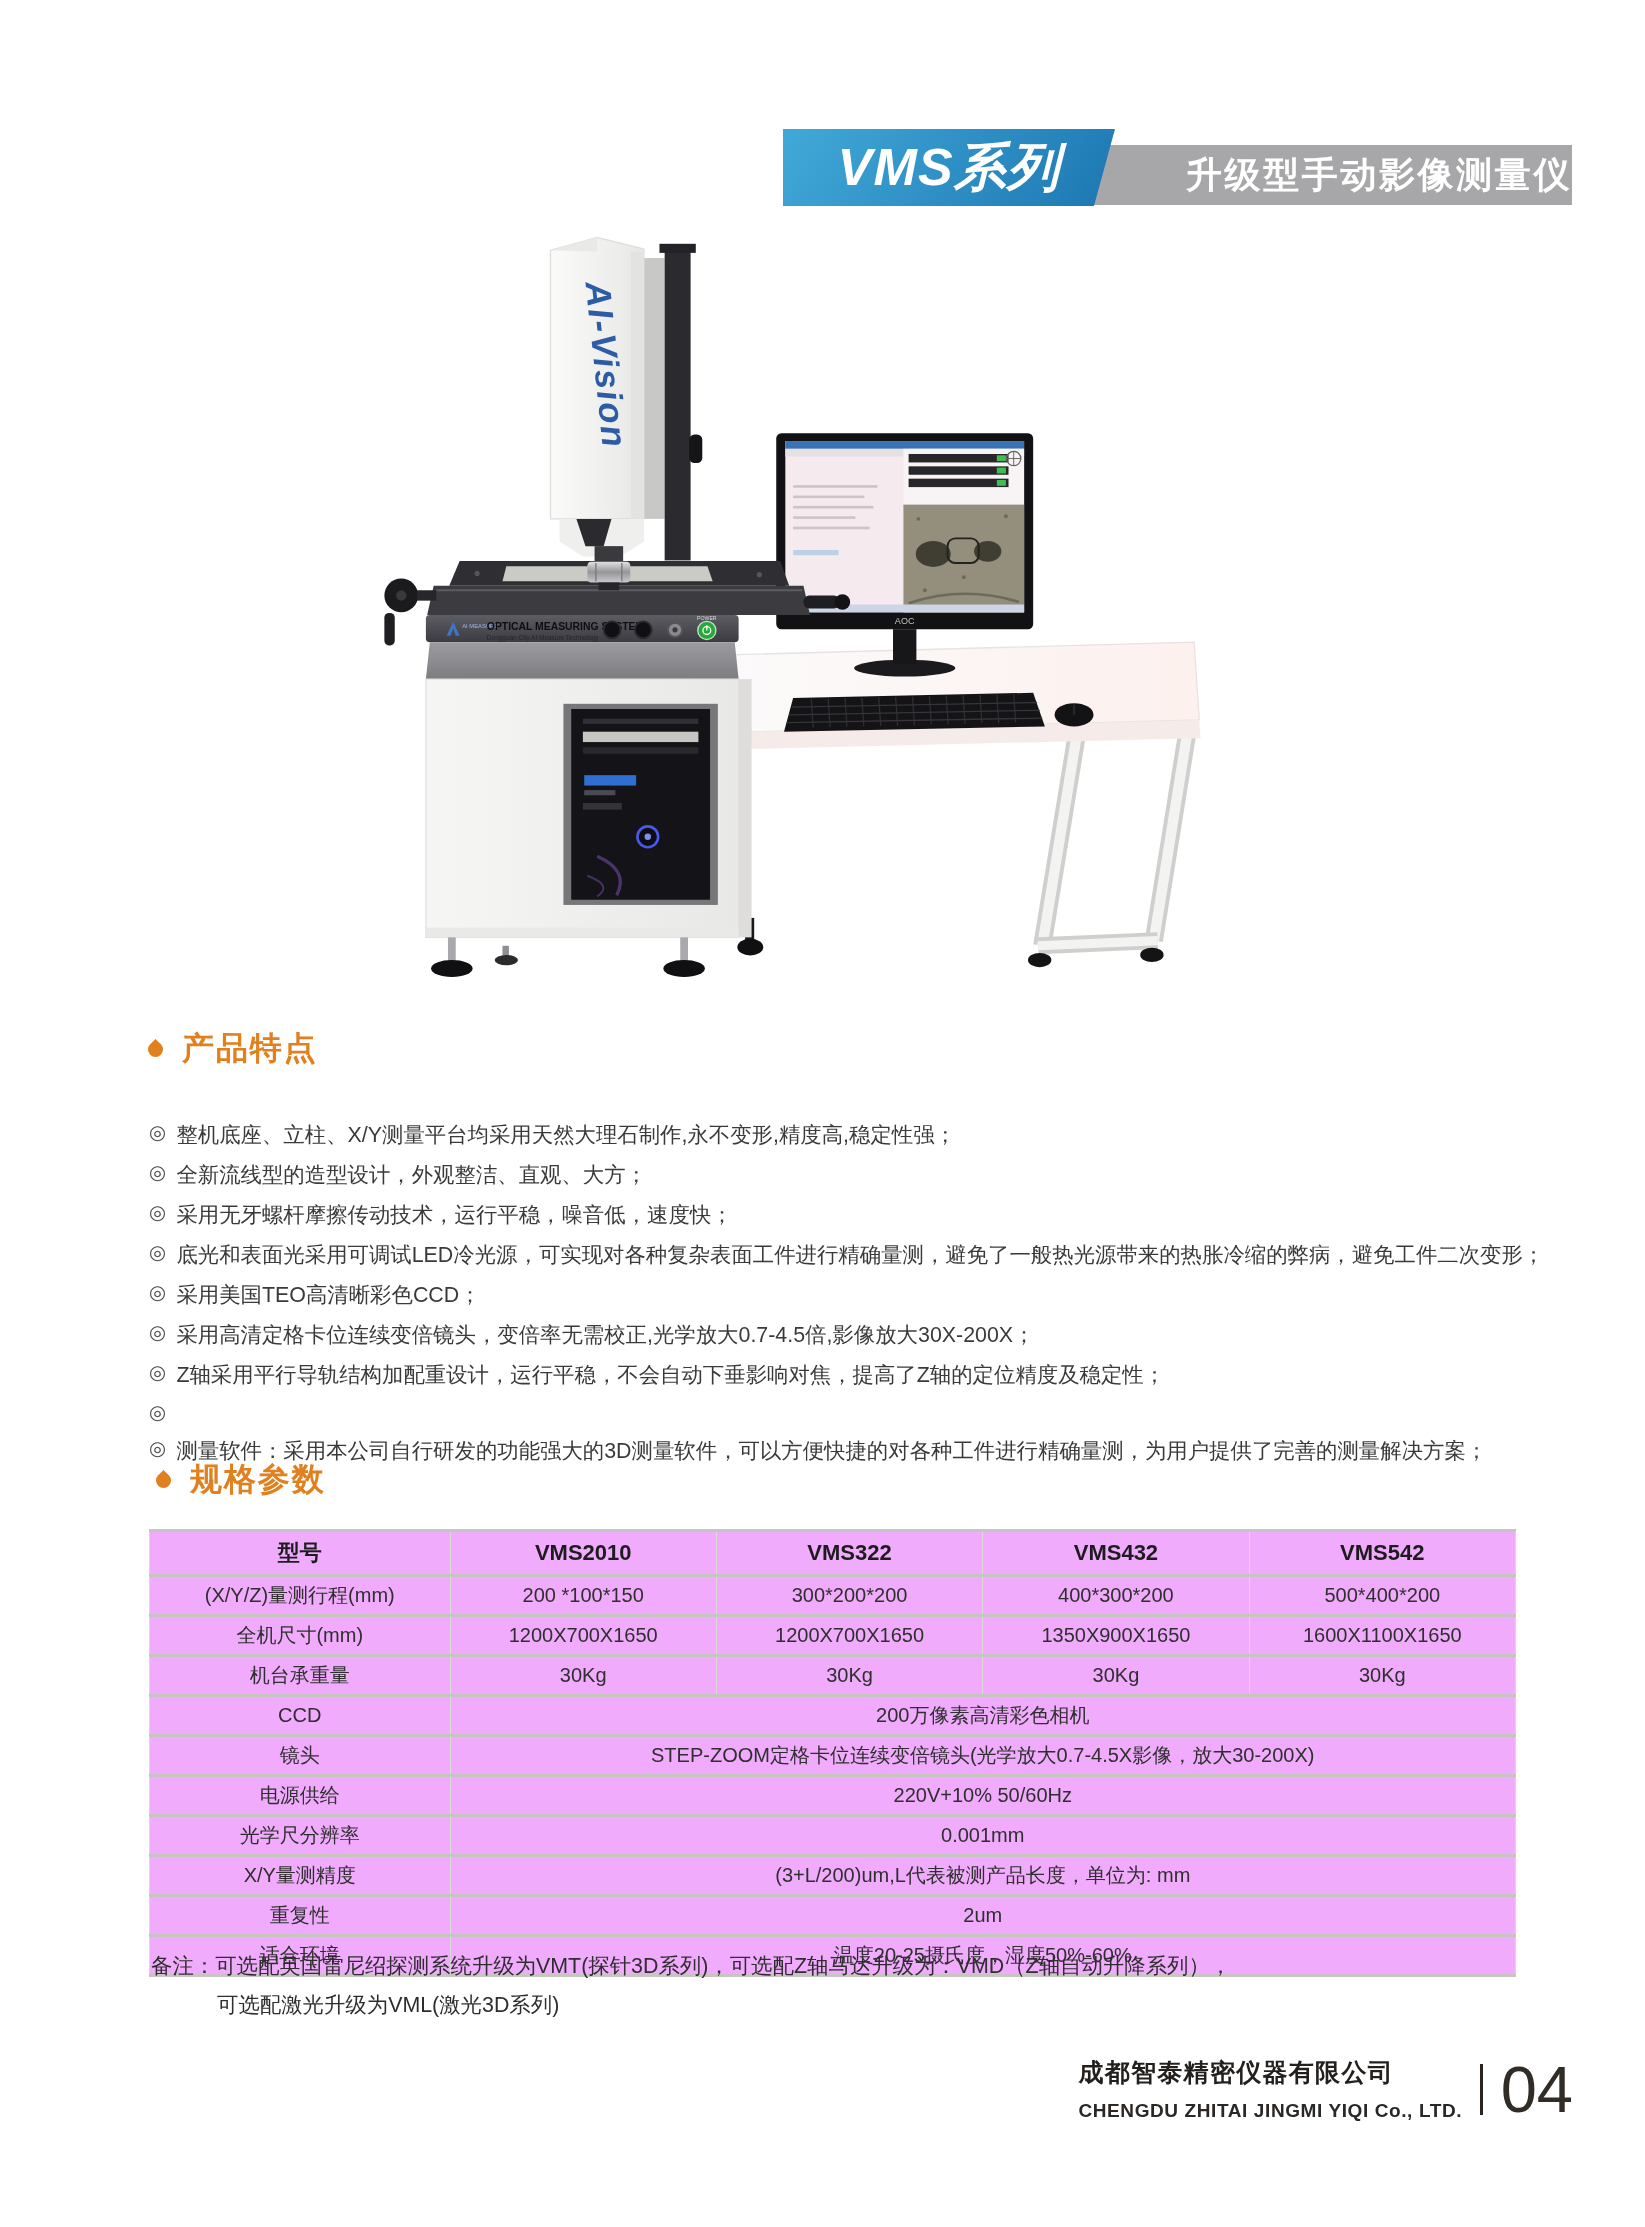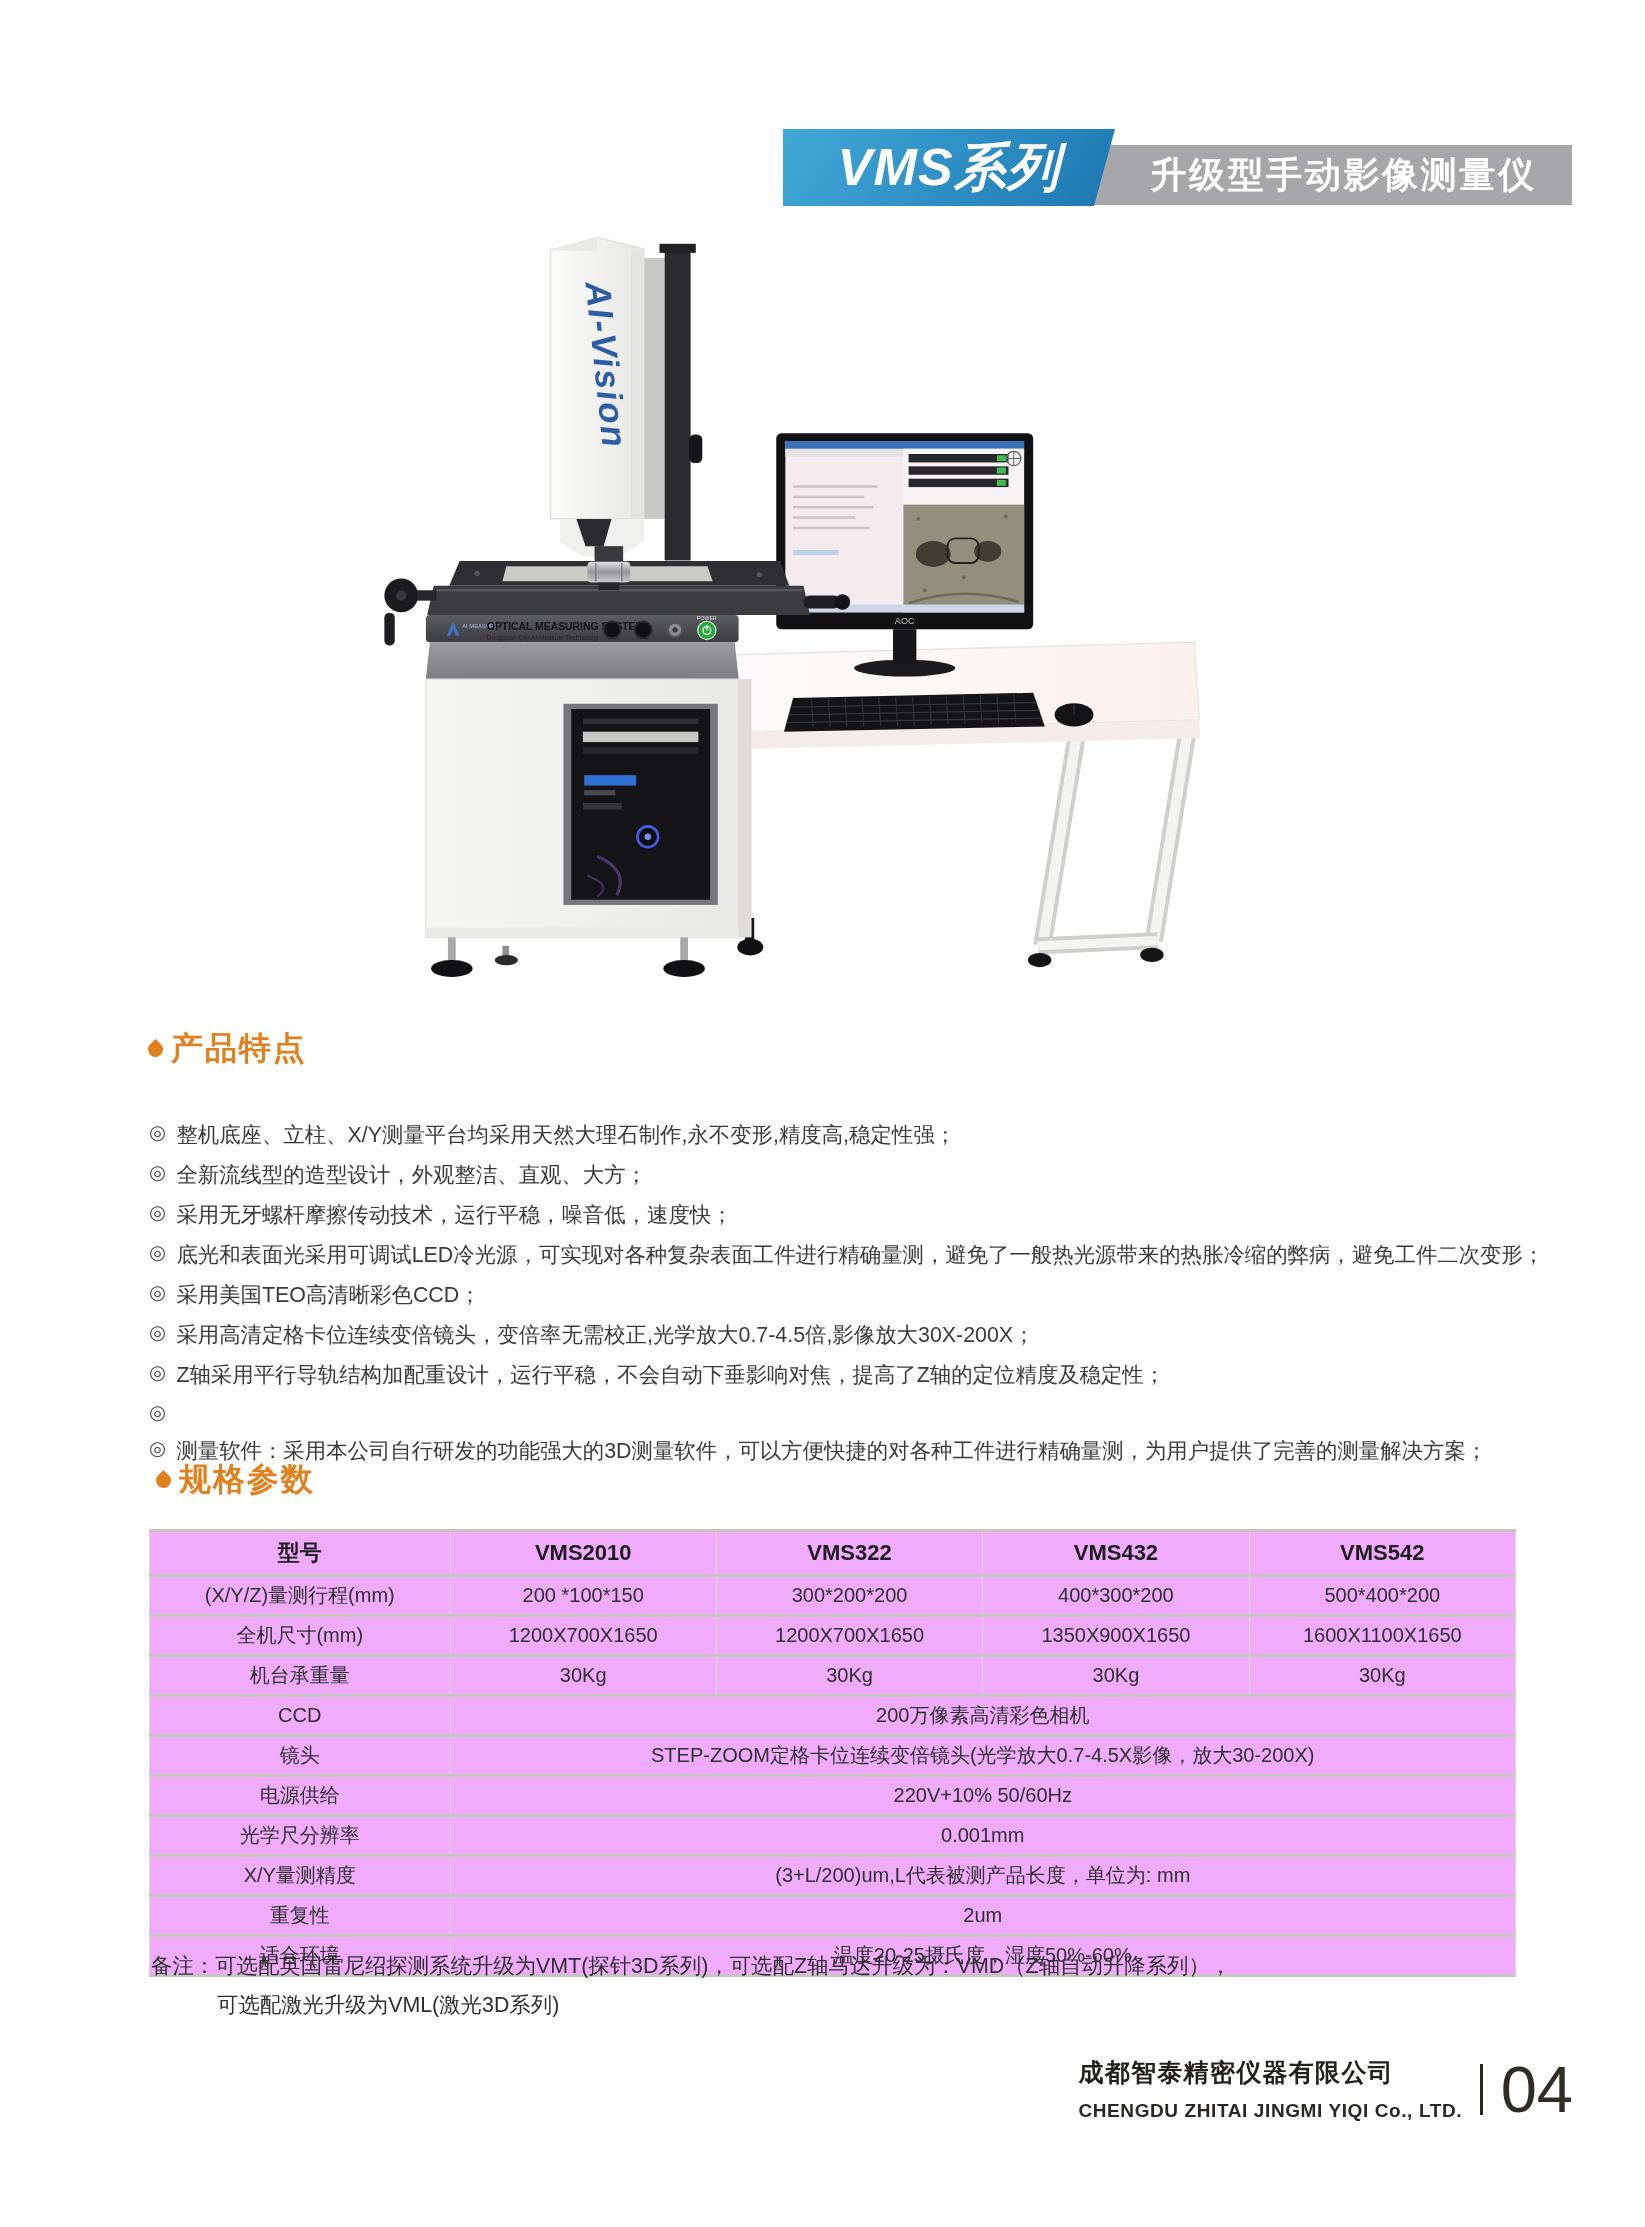--- a/index.html
+++ b/index.html
@@ -1,33 +1,33 @@
 <!DOCTYPE html>
 <html style="font-size:10.4px"><head>
 <meta charset="utf-8">
 <style>
   html,body{margin:0;padding:0;background:#ffffff;}
   .page{position:relative;width:1646px;height:2227px;background:#ffffff;overflow:hidden;
         font-family:"Liberation Sans","DejaVu Sans",sans-serif;}
 
   
   .subtitle-box{position:absolute;left:1093px;top:145px;width:479px;height:60px;background:#a7a7a9;z-index:1;
-        display:flex;align-items:center;justify-content:center;padding-left:22px;box-sizing:border-box;}
+        display:flex;align-items:center;justify-content:flex-end;padding-left:22px;box-sizing:border-box;}
   .subtitle-box span{color:#ffffff;font-size:36px;font-weight:bold;letter-spacing:2.6px;white-space:nowrap;}
   .series-box{position:absolute;left:783px;top:129px;width:332px;height:77px;z-index:2;
         background:linear-gradient(125deg,#41a9d8 0%,#1d77b2 100%);
         clip-path:polygon(0 0,100% 0,calc(100% - 21px) 100%,0 100%);
         display:flex;align-items:center;justify-content:center;}
   .series-box span{color:#ffffff;font-size:52px;font-weight:bold;font-style:italic;letter-spacing:1.3px;}
 
   
   .photo{position:absolute;left:292px;top:188px;width:1071px;height:811px;}
 
   
-  .section-title{position:absolute;display:flex;align-items:center;gap:8px;color:#e0801f;
+  .section-title{position:absolute;display:flex;align-items:center;gap:19px;color:#e0801f;
         font-size:32px;font-weight:bold;letter-spacing:1.9px;}
   #features-title{left:148px;top:1027px;}
   #specs-title{left:156px;top:1458px;}
   .drop{width:15px;height:15px;background:#e0801f;border-radius:0 50% 50% 50%;transform:rotate(45deg);flex:none;}
 
   
   .features-list{position:absolute;left:149px;top:1120px;margin:0;padding:0;list-style:none;width:1467px;}
   .features-list li{display:flex;align-items:flex-start;gap:10.4px;font-size:21.4px;color:#3a3a3a;
         margin-bottom:11px;white-space:nowrap;}
   .features-list .bullet{color:#4c4c4c;font-size:19.5px;line-height:25px;flex:none;}

